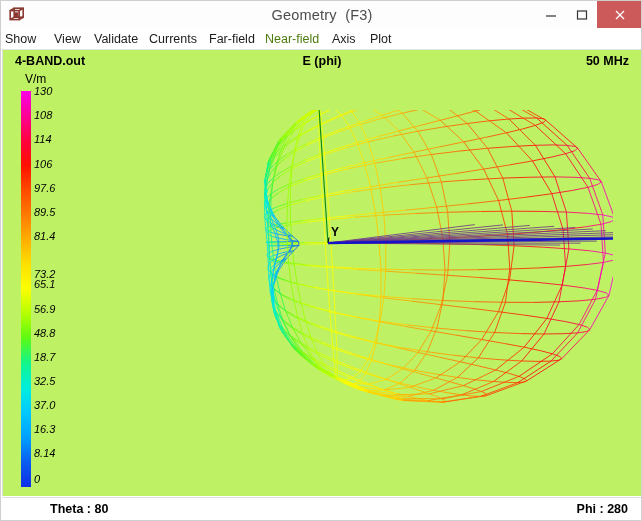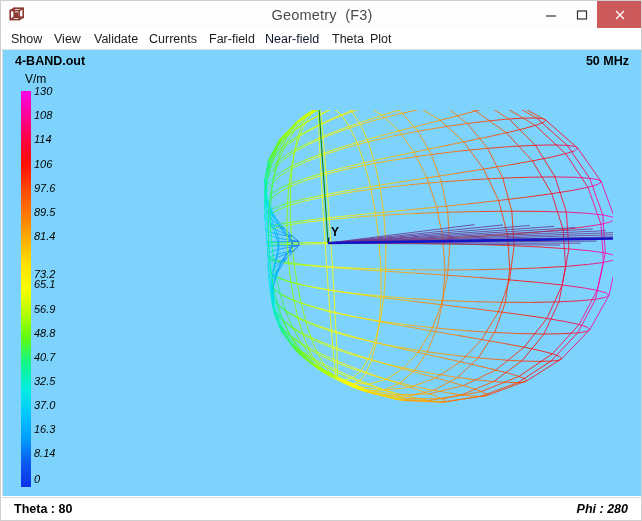--- a/index.html
+++ b/index.html
@@ -82,29 +82,29 @@
   .menu-item {
     position: absolute;
     top: 0;
     height: 20px;
     line-height: 20px;
     font-size: 12.5px;
     color: #1c1c1c;
     white-space: nowrap;
     cursor: default;
   }
-  .menu-item.disabled { color: #0f172a; }
+  .menu-item.disabled { color: #4d7c0f; }
 
   
   #client {
     position: absolute;
     left: 1px; top: 49px;
     width: 638px;
     height: 446px;
-    background: #7dd3fc;
+    background: #bef264;
     border-left: 1px solid #dcdcdc;
     overflow: hidden;
   }
 
   
   .hdr {
     position: absolute;
     top: 4px;
     font-size: 12.5px;
     font-weight: bold;
@@ -179,24 +179,25 @@
     background: #ffffff;
     border-top: 1px solid #dcdcdc;
   }
   .status-cell {
     position: absolute;
     top: 4px;
     font-size: 12.5px;
     font-weight: bold;
     color: #000000;
     white-space: nowrap;
+    margin-left: 36px;
   }
   #status-theta { left: 12px; }
   #status-axis  { left: 0; width: 640px; text-align: center; }
-  #status-phi   { right: 14px; font-style: italic; }
+  #status-phi   { right: 14px; }
 </style>
 </head>
 <body>
 
 <div id="window">
 
   <div id="titlebar">
 
     <span id="app-icon">
       <svg width="18" height="18" viewBox="0 0 18 18">
@@ -228,50 +229,51 @@
 
     <button class="winbtn" id="btn-close">
       <svg width="12" height="12" viewBox="0 0 12 12">
         <line x1="2" y1="2" x2="10" y2="10" stroke="#ffffff" stroke-width="1.3"></line>
         <line x1="10" y1="2" x2="2" y2="10" stroke="#ffffff" stroke-width="1.3"></line>
       </svg>
     </button>
   </div>
 
   <div id="menubar">
-    <span class="menu-item" style="left:10px">Show</span>
+    <span class="menu-item" style="left:4px">Show</span>
     <span class="menu-item" style="left:53px">View</span>
     <span class="menu-item" style="left:93px">Validate</span>
     <span class="menu-item" style="left:148px">Currents</span>
     <span class="menu-item" style="left:208px">Far-field</span>
     <span class="menu-item disabled" style="left:264px">Near-field</span>
-    <span class="menu-item" style="left:331px">Theta</span>
+    <span class="menu-item" style="left:331px">Axis</span>
     <span class="menu-item" style="left:369px">Plot</span>
   </div>
 
   <div id="client">
 
     <div class="hdr" id="hdr-file">4-BAND.out</div>
+    <div class="hdr" id="hdr-mode">E (phi)</div>
     <div class="hdr" id="hdr-freq">50 MHz</div>
 
     <div id="legend-unit">V/m</div>
     <div id="colorbar"></div>
 
     <div class="tick" style="top:36px">130</div>
     <div class="tick" style="top:60px">108</div>
     <div class="tick" style="top:84px">114</div>
     <div class="tick" style="top:109px">106</div>
     <div class="tick" style="top:133px">97.6</div>
     <div class="tick" style="top:157px">89.5</div>
     <div class="tick" style="top:181px">81.4</div>
     <div class="tick" style="top:219px">73.2</div>
     <div class="tick" style="top:229px">65.1</div>
     <div class="tick" style="top:254px">56.9</div>
     <div class="tick" style="top:278px">48.8</div>
-    <div class="tick" style="top:302px">40.7</div>
+    <div class="tick" style="top:302px">18.7</div>
     <div class="tick" style="top:326px">32.5</div>
     <div class="tick" style="top:350px">37.0</div>
     <div class="tick" style="top:374px">16.3</div>
     <div class="tick" style="top:398px">8.14</div>
     <div class="tick" style="top:424px">0</div>
 
     <div id="plot">
       <svg width="460" height="370" viewBox="0 0 460 370">
         <g id="mesh" fill="none" stroke-width="0.85">
             <path d="M195.9 -17.0 L195.7 -17.1 L194.9 -17.0" stroke="rgb(253,243,0)" fill="none" stroke-width="0.85"></path>

